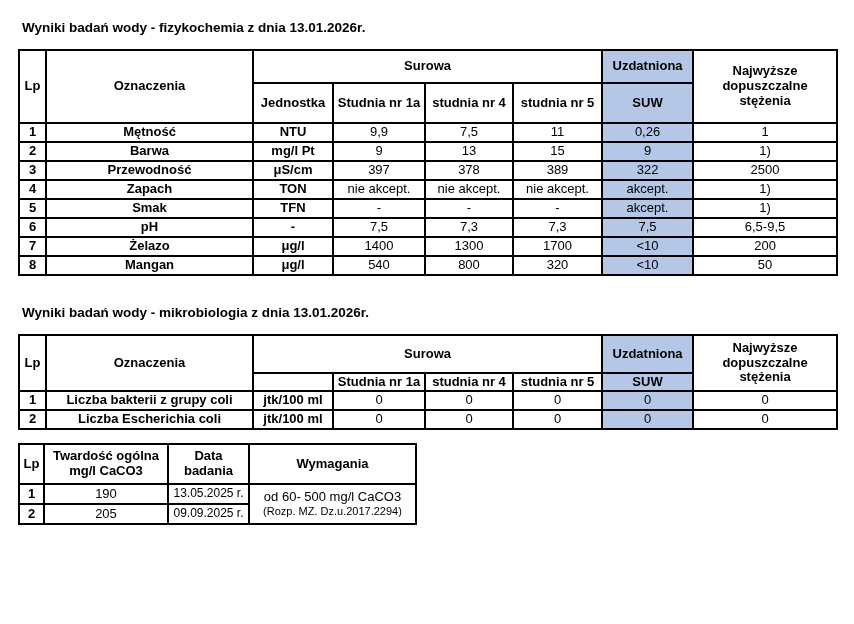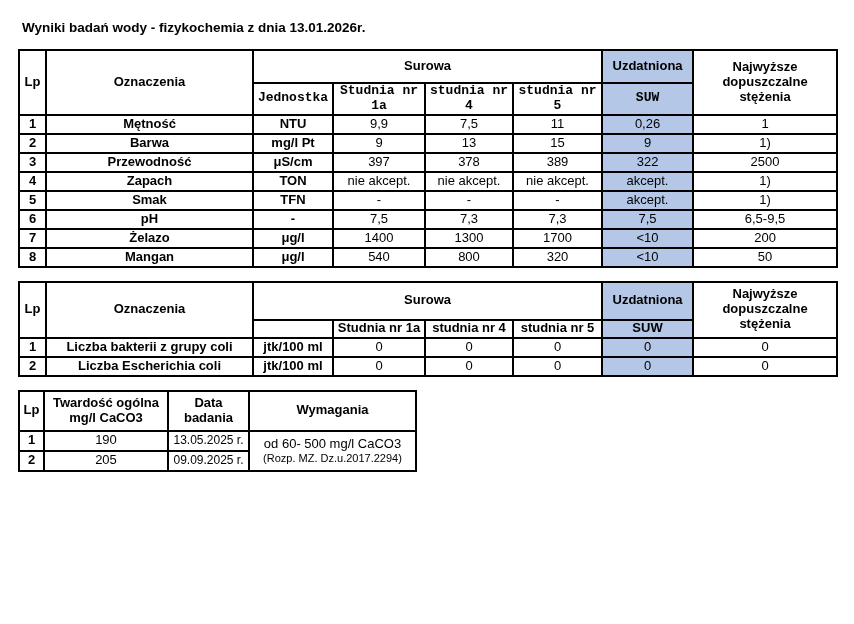--- a/index.html
+++ b/index.html
@@ -37,21 +37,21 @@
   .t-main .c-lp   { width: 27px; }
   .t-main .c-name { width: 207px; }
   .t-main .c-unit { width: 80px; }
   .t-main .c-w1a  { width: 92px; }
   .t-main .c-w4   { width: 88px; }
   .t-main .c-w5   { width: 89px; }
   .t-main .c-suw  { width: 91px; }
   .t-main .c-max  { width: 144px; }
 
   .t1 tr.hrow1 { height: 33px; }
-  .t1 tr.hrow2 { height: 24px; font-family: Liberation Mono, monospace; }
+  .t1 tr.hrow2 { height: 40px; }
   .t1 tbody tr { height: 19px; }
 
   .t2 { margin-top: 14px; }
   .t2 tr.hrow1 { height: 38px; }
   .t2 tr.hrow2 { height: 18px; }
   .t2 tbody tr { height: 19px; }
 
   td.lp-cell { text-align: left; font-weight: bold; padding-left: 3px; }
   td.bold { font-weight: bold; }
   .hl { background: var(--hl); }
@@ -189,20 +189,21 @@
         <td>540</td>
         <td>800</td>
         <td>320</td>
         <td class="hl">&lt;10</td>
         <td>50</td>
       </tr>
     </tbody>
   </table>
 
 
+  <div class="sec-title title-micro">Wyniki badań wody - mikrobiologia z dnia 13.01.2026r.</div>
 
   <table class="tbl t-main t2">
     <colgroup>
       <col class="c-lp">
         <col class="c-name">
         <col class="c-unit">
         <col class="c-w1a">
       <col class="c-w4">
         <col class="c-w5">
         <col class="c-suw">

